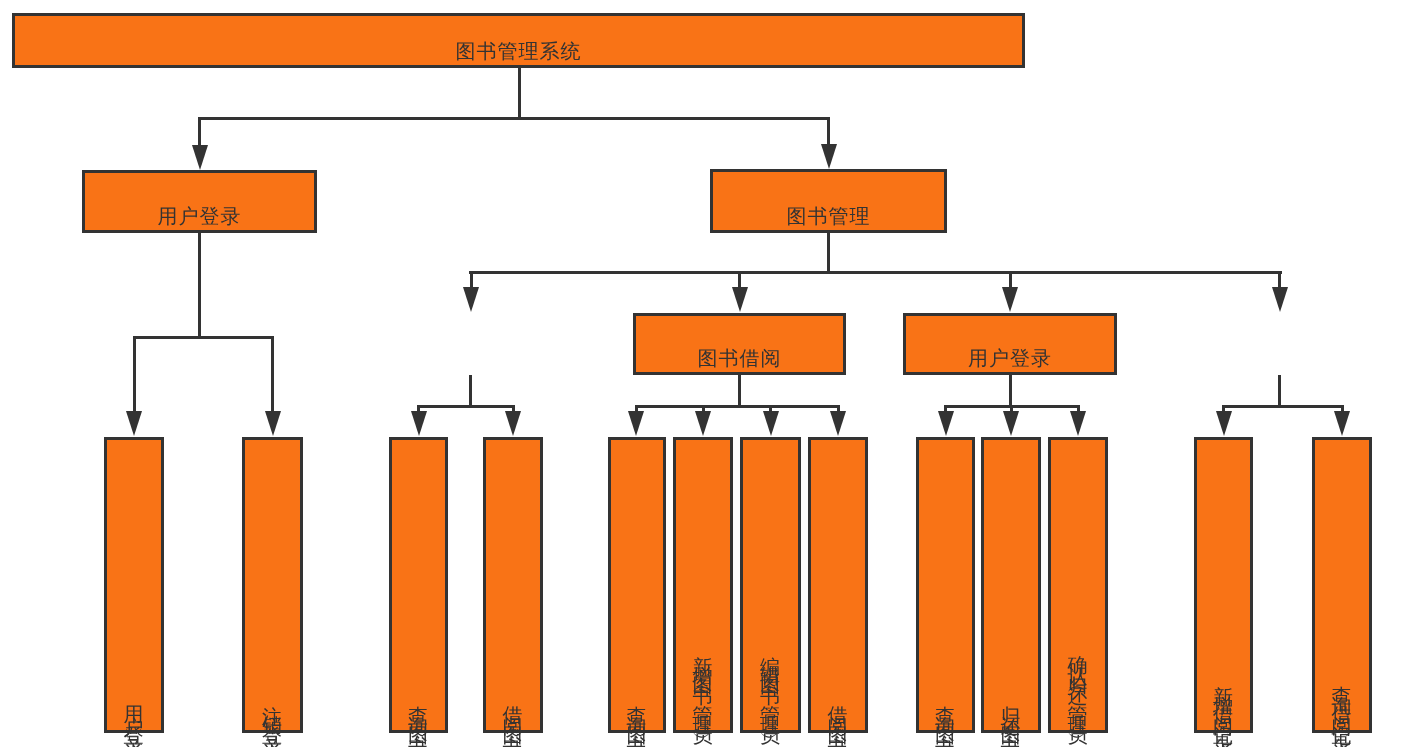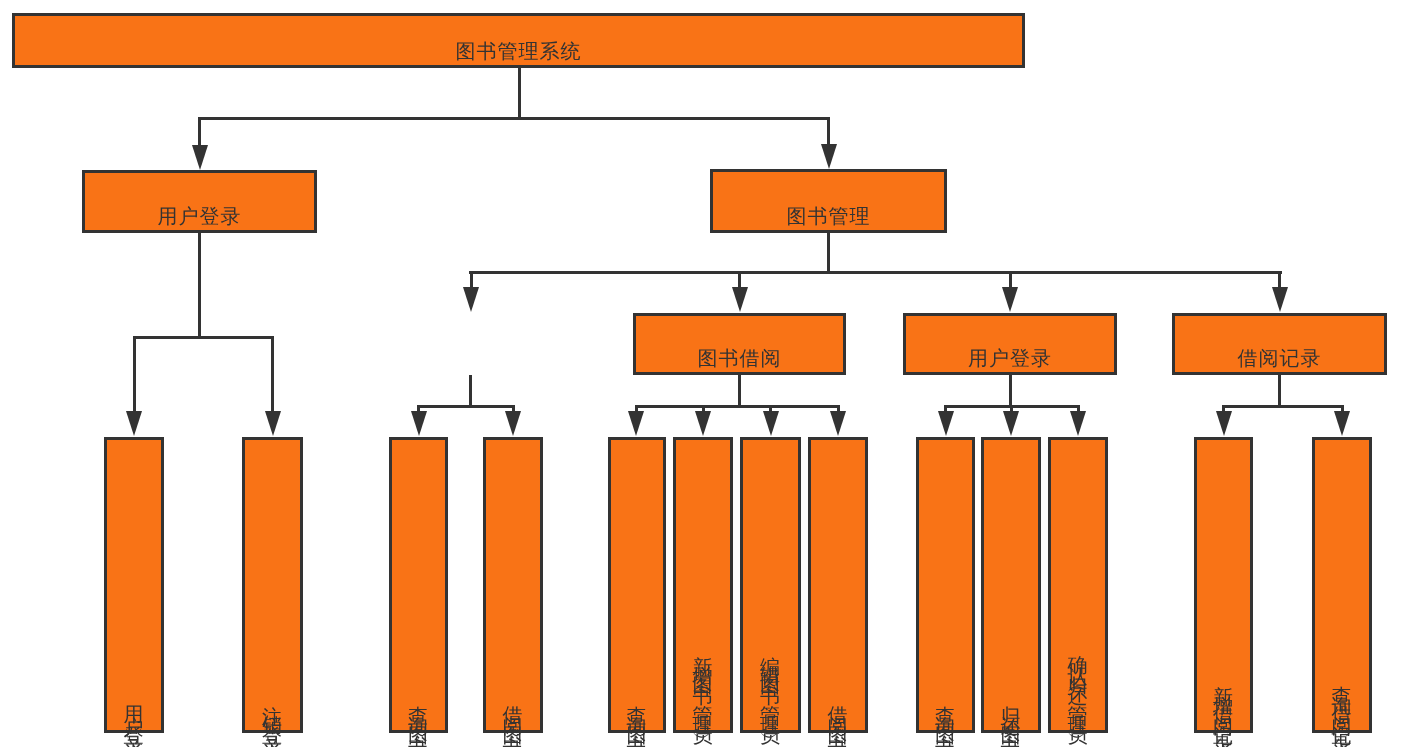--- a/index.html
+++ b/index.html
@@ -96,23 +96,20 @@
   <div class="arr" style="left:1002px;top:287px;"></div>
   <div class="vline" style="left:1278px;top:271px;width:3px;height:20px;"></div>
   <div class="arr" style="left:1272px;top:287px;"></div>
 
   <div class="box" style="left:633px;top:313px;width:213px;height:62px;">
     <span>图书借阅</span>
   </div>
   <div class="box" style="left:903px;top:313px;width:214px;height:62px;">
     <span>用户登录</span>
   </div>
-  <div class="box" style="left:1172px;top:313px;width:215px;height:62px;">
-    <span>借阅记录</span>
-  </div>
 
   <div class="vline" style="left:469px;top:375px;width:3px;height:33px;"></div>
   <div class="hline" style="left:417px;top:405px;width:98px;height:3px;"></div>
   <div class="vline" style="left:417px;top:405px;width:3px;height:9px;"></div>
   <div class="arr" style="left:411px;top:411px;"></div>
   <div class="vline" style="left:512px;top:405px;width:3px;height:9px;"></div>
   <div class="arr" style="left:505px;top:411px;"></div>
 
   <div class="vline" style="left:738px;top:375px;width:3px;height:33px;"></div>
   <div class="hline" style="left:635px;top:405px;width:205px;height:3px;"></div>

